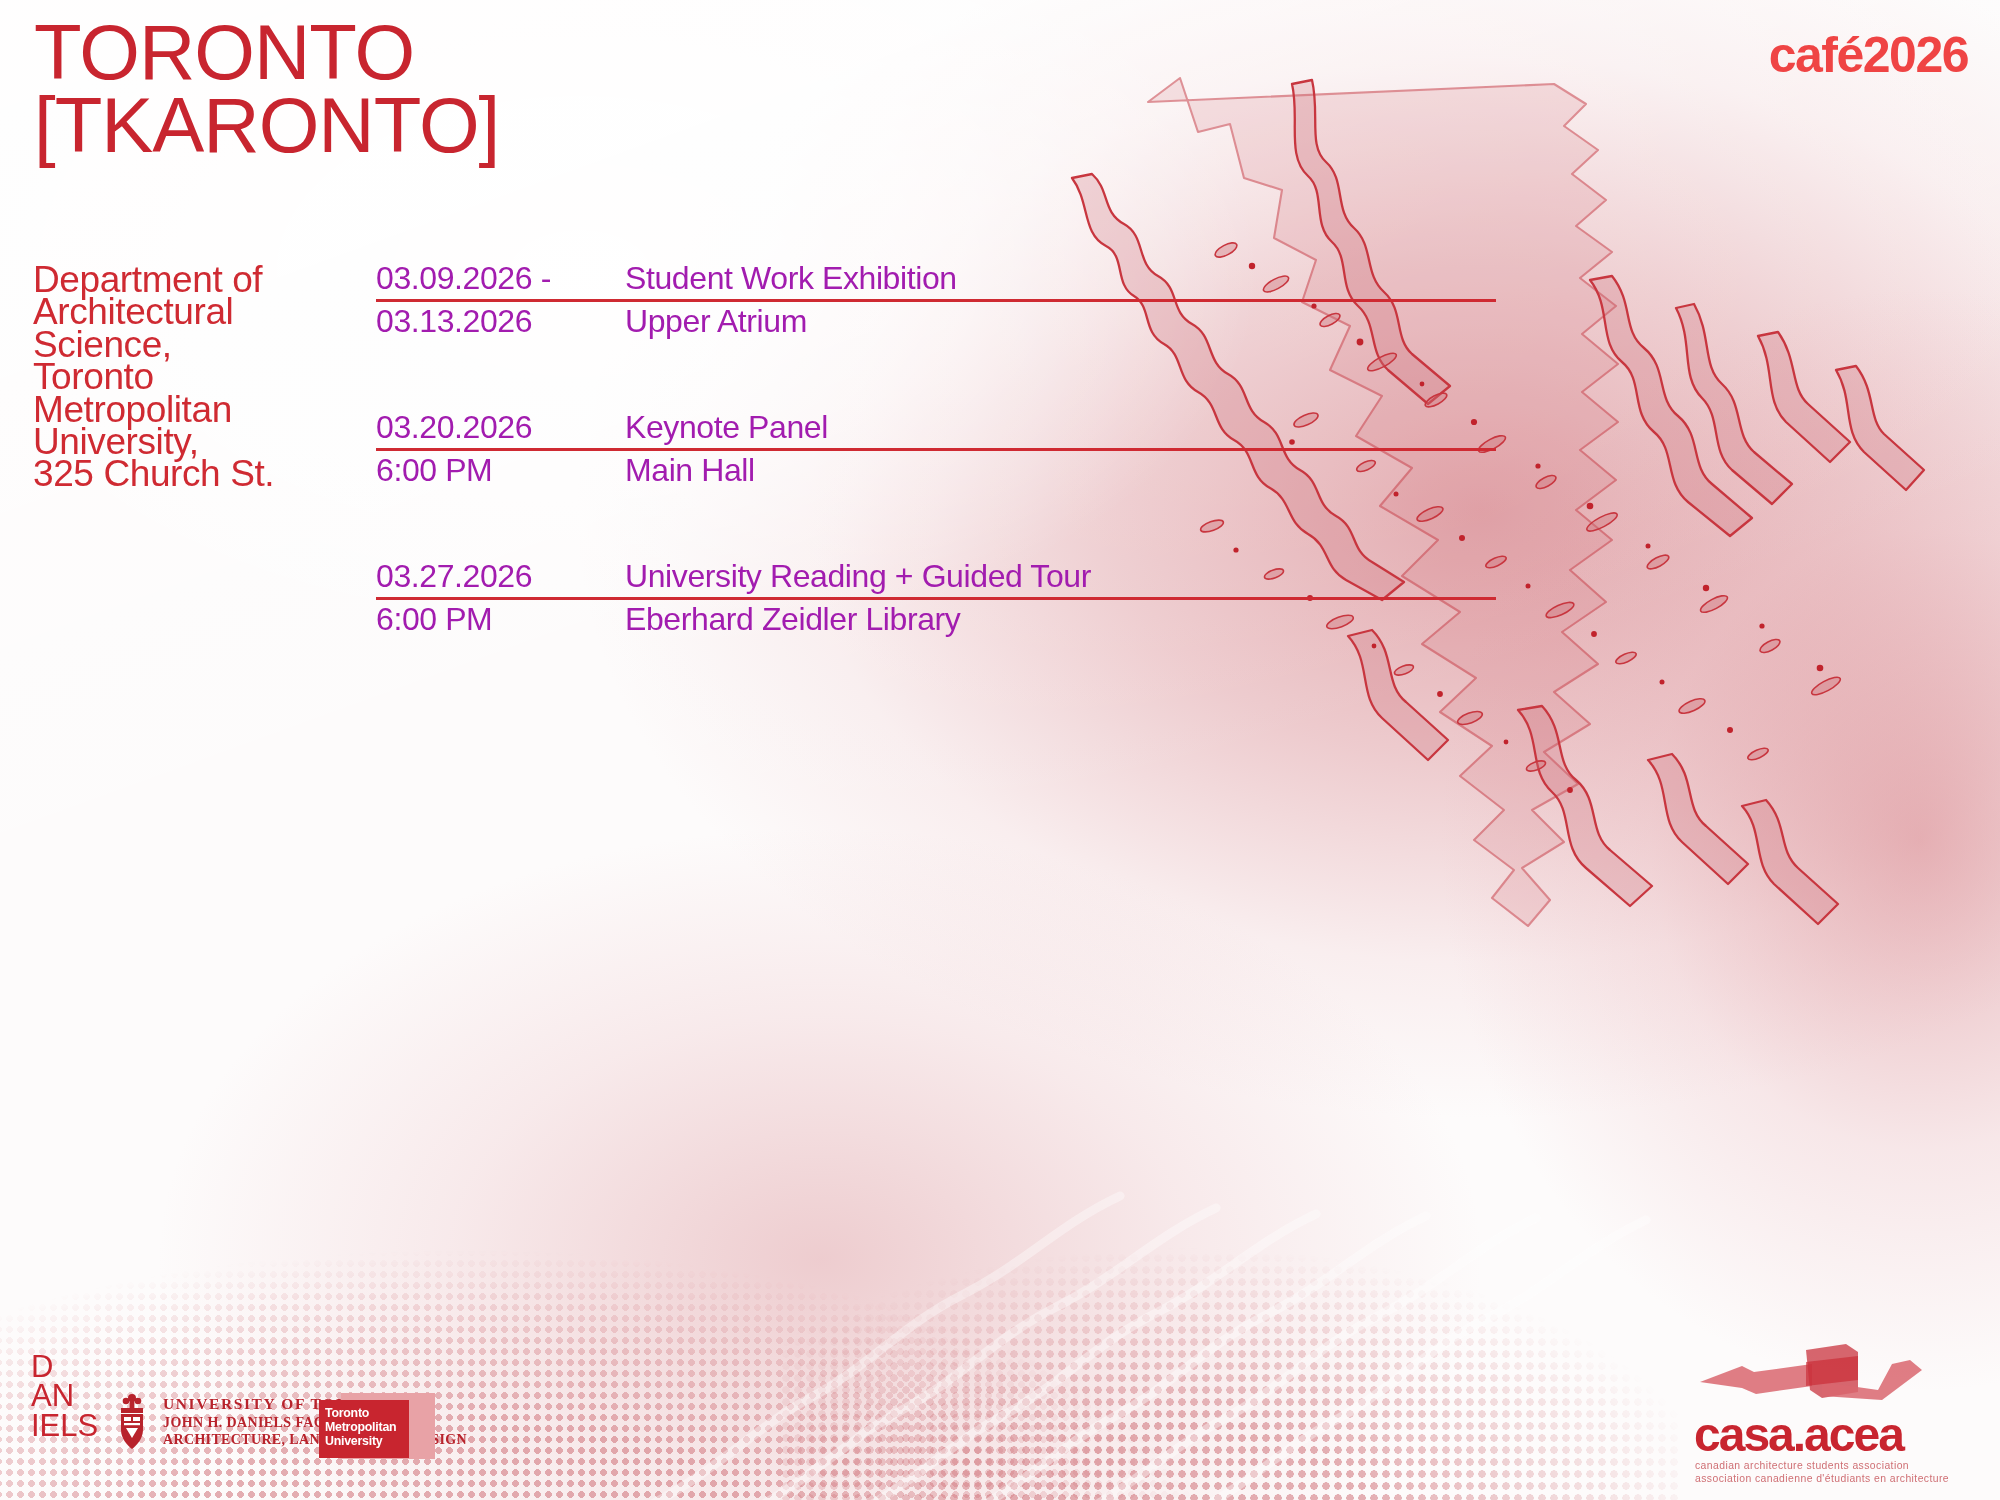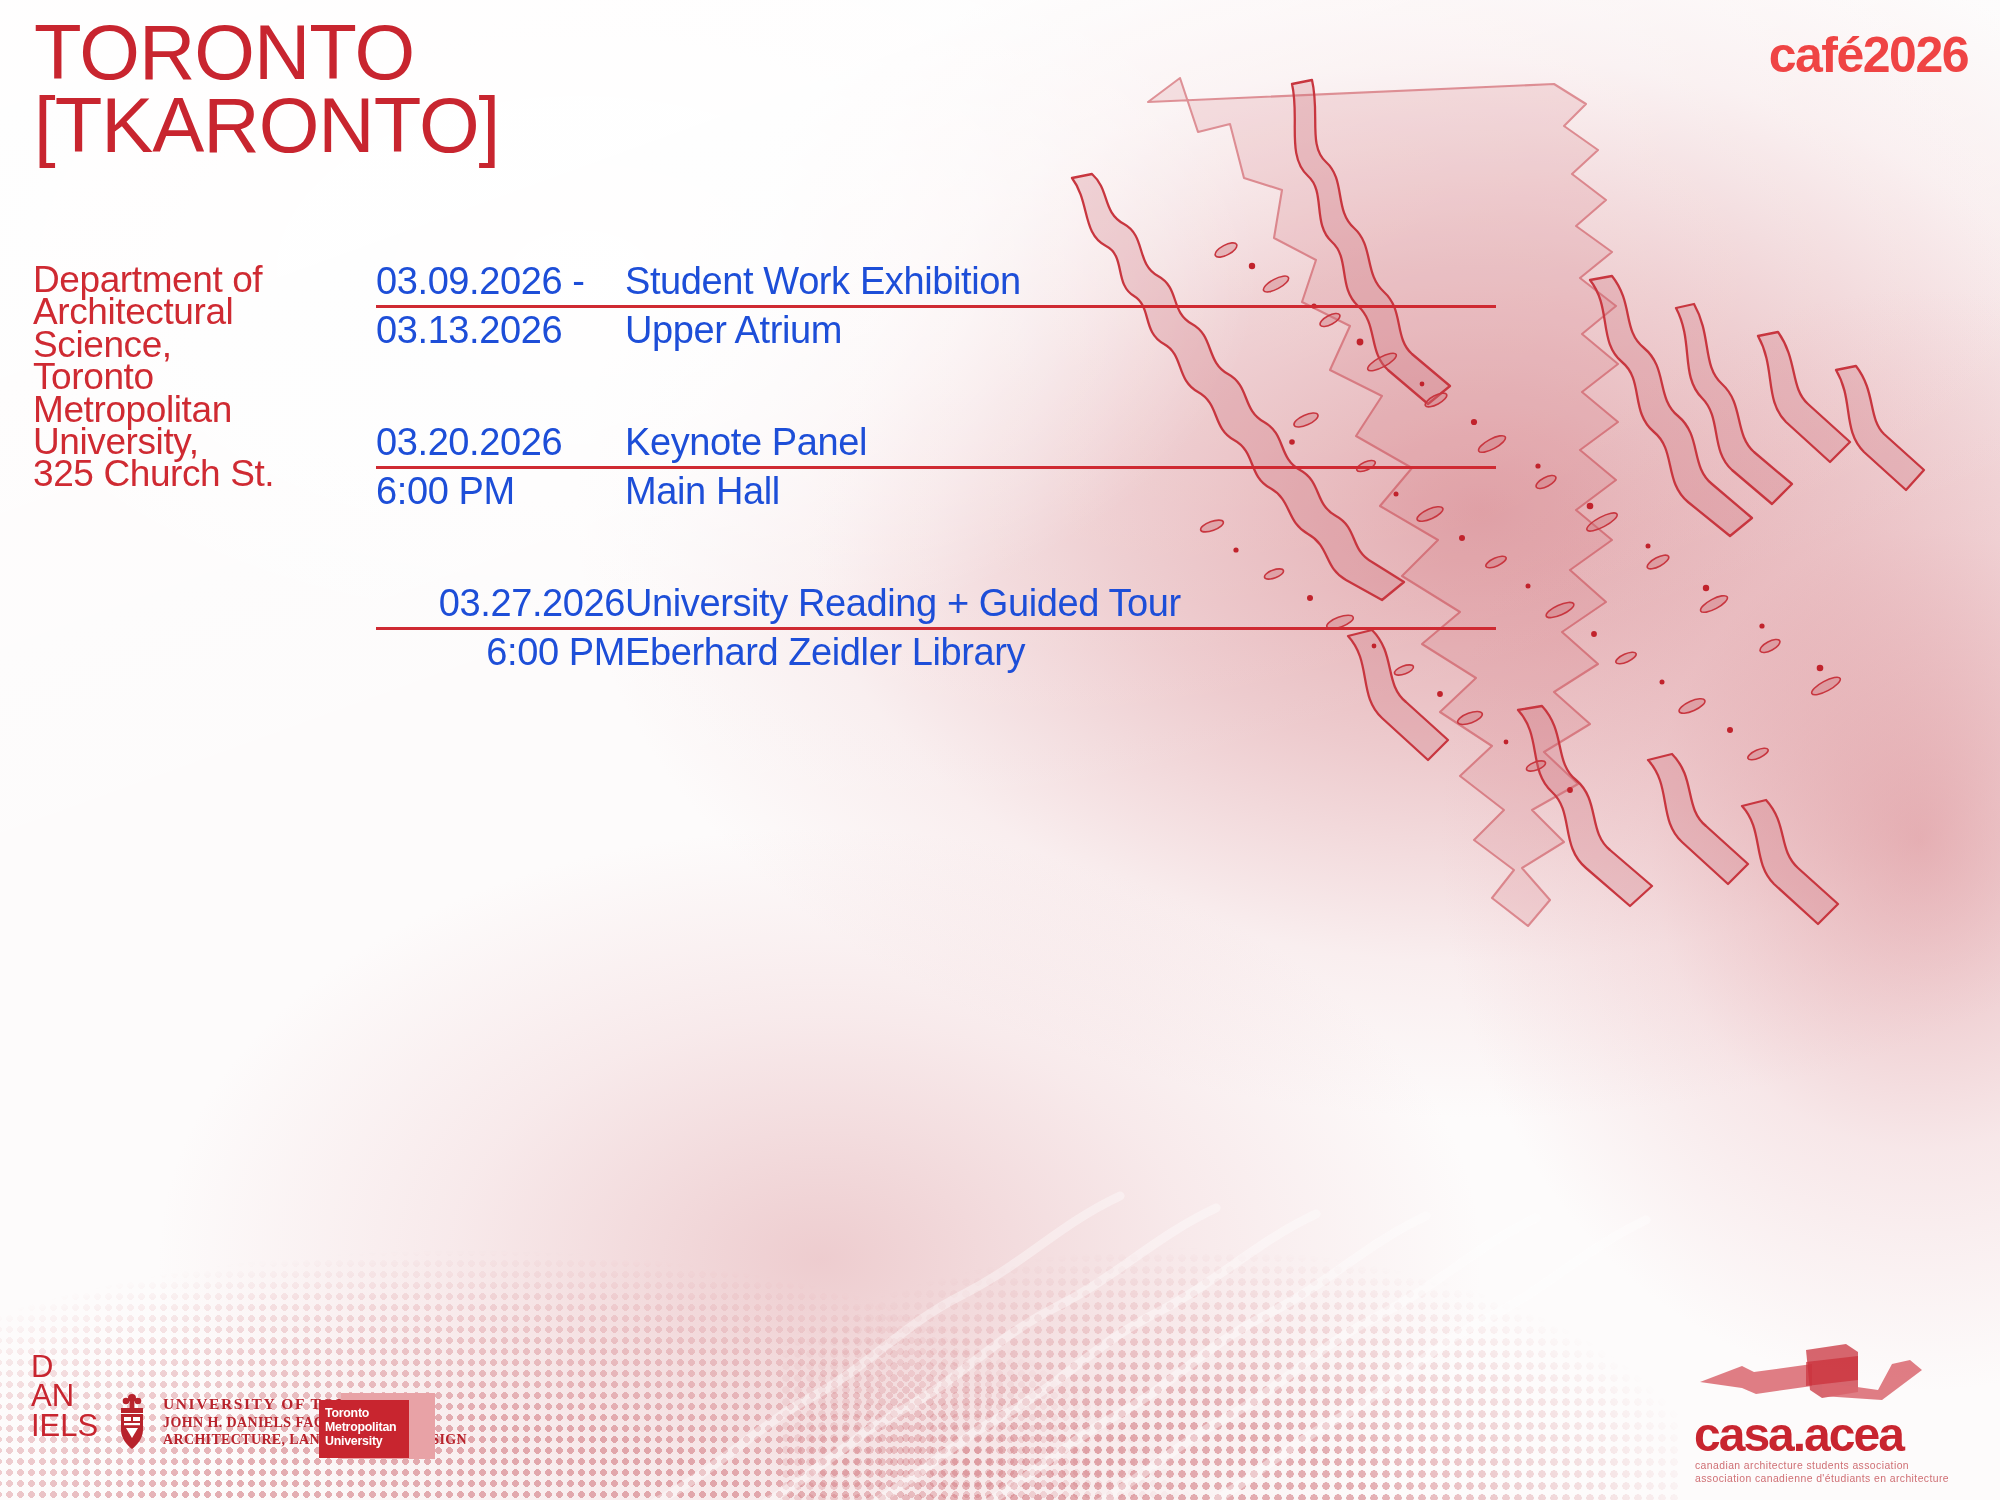--- a/index.html
+++ b/index.html
@@ -88,25 +88,25 @@
     line-height:0.875;
     white-space:pre-line;
     letter-spacing:-0.4px;
     width:330px;
   }
   #addr-1 { top:264px; }
   #addr-2 { top:563px; }
 
   .schedule { position:absolute; left:376px; top:262px; width:1120px; }
   .event { position:relative; margin-bottom:74px; }
-  .event:last-child { margin-bottom:16px;text-align:right; }
+  .event:last-child { margin-bottom:16px; }
 
   .ev-line {
     display:flex;
-    font-size:38px; color:#1d4ed8; line-height:1.0;
+    font-size:32px; color:#a21caf; line-height:1.0;
     letter-spacing:-0.4px;
   }
   .ev-line.first { padding-bottom:5px; }
   .ev-line .col-date { width:249px; flex:0 0 249px; }
   .ev-line .col-name { flex:0 1 auto; white-space:nowrap; }
 
   .ev-rule {
     height:3px; background:#cf2a32;
     margin-bottom:3px;
   }

